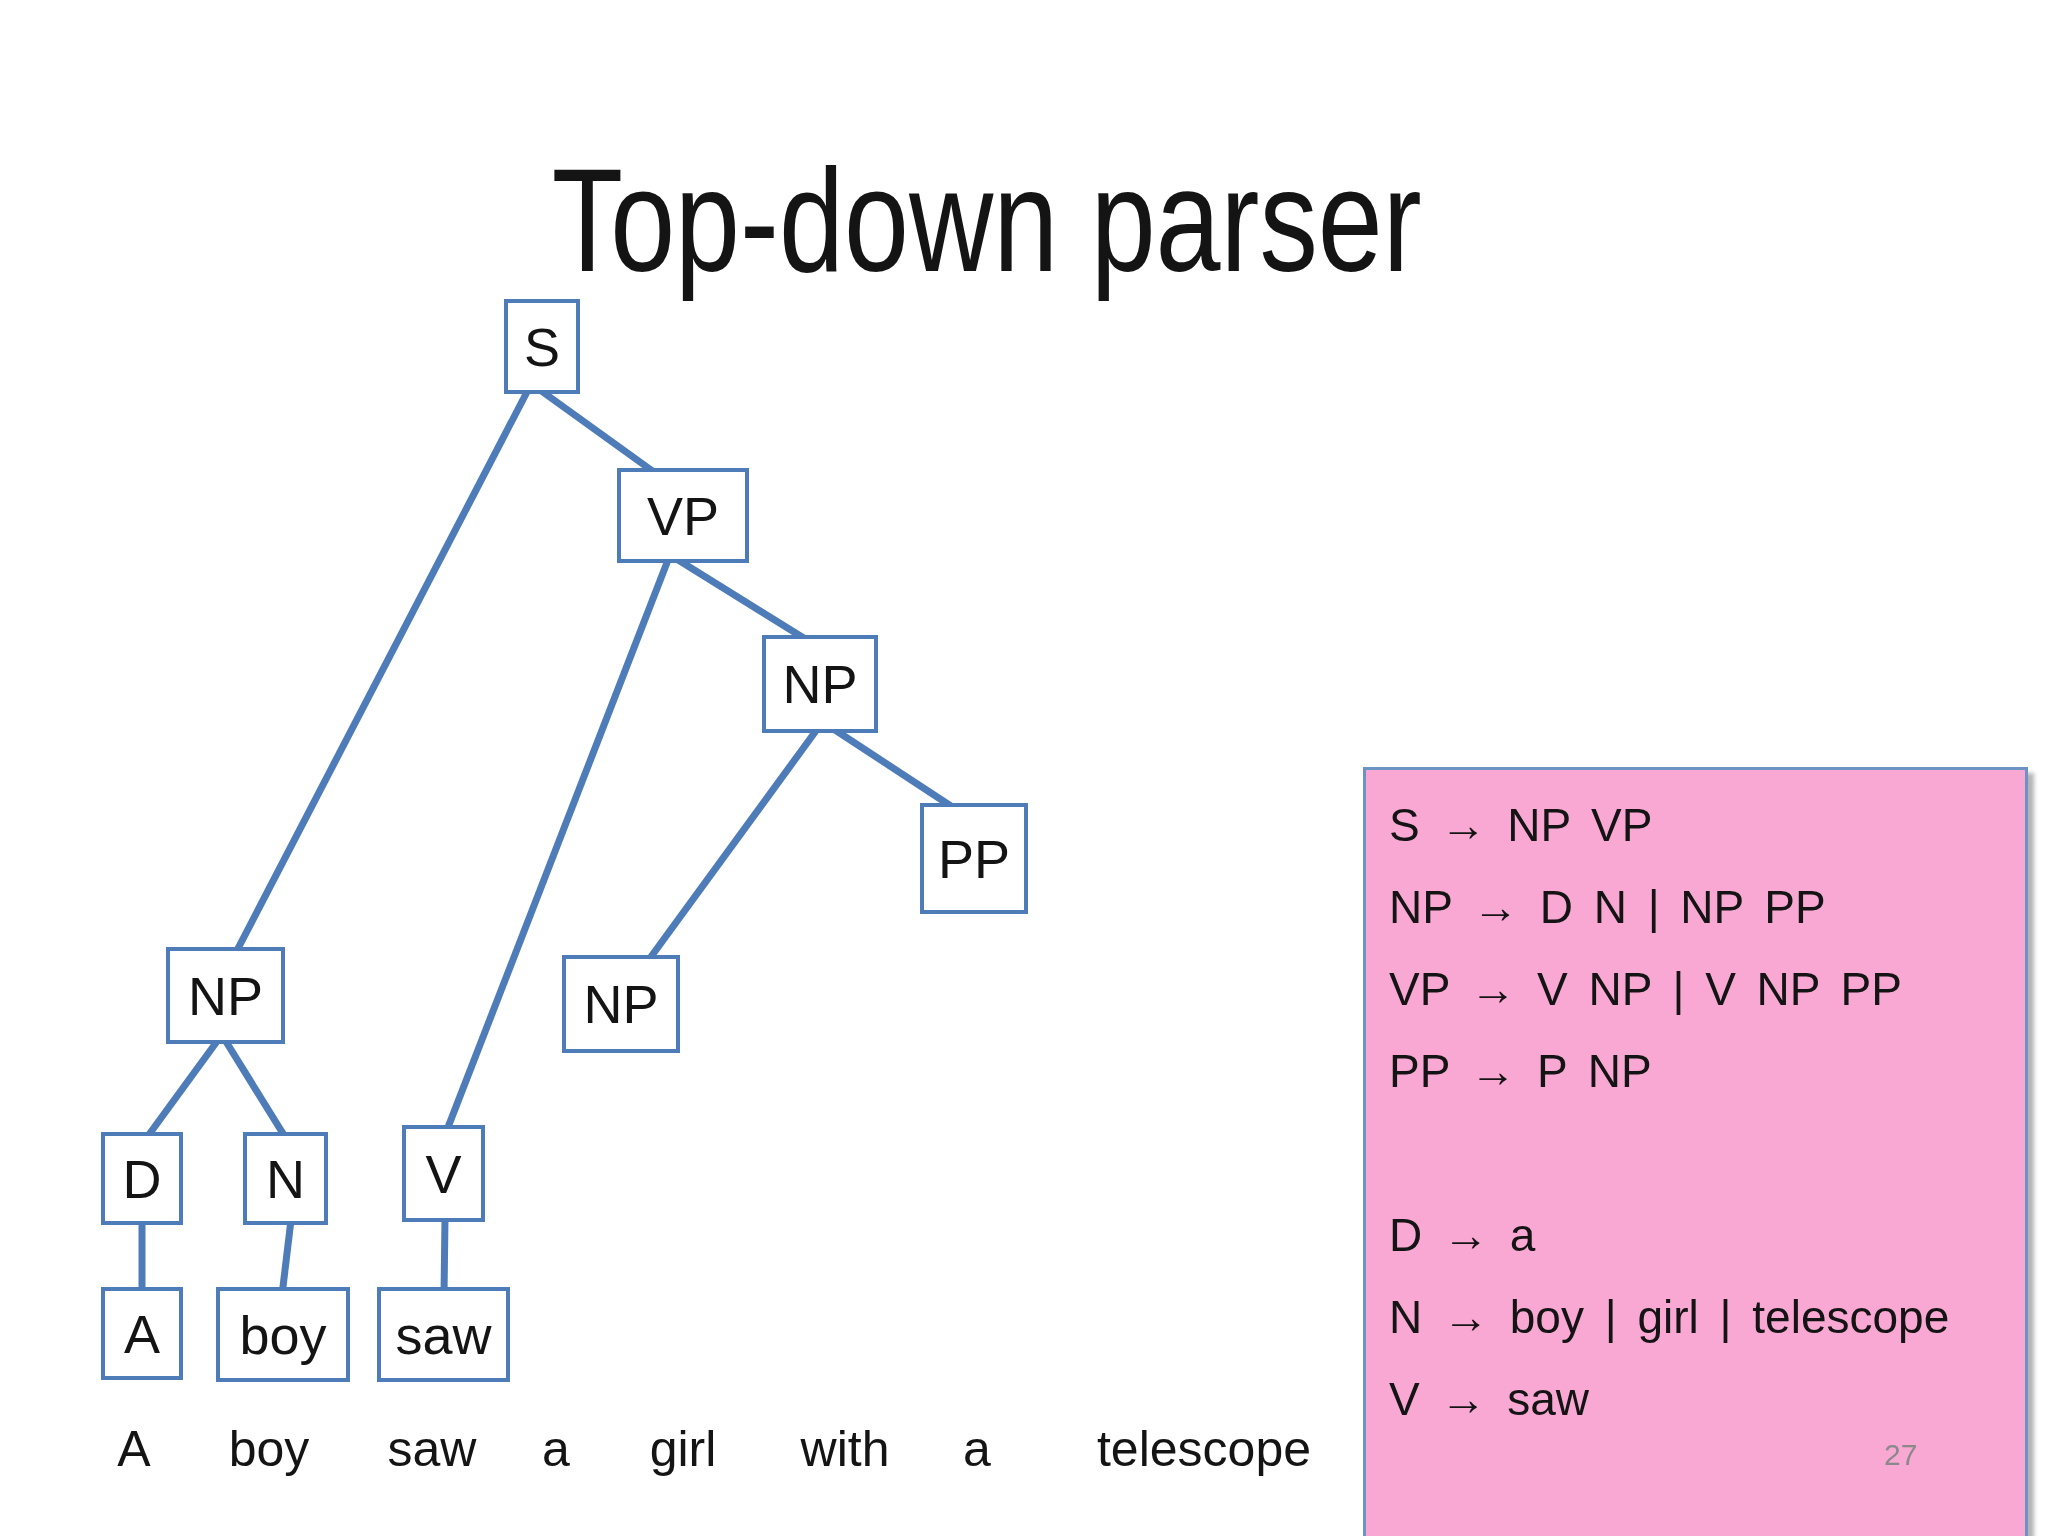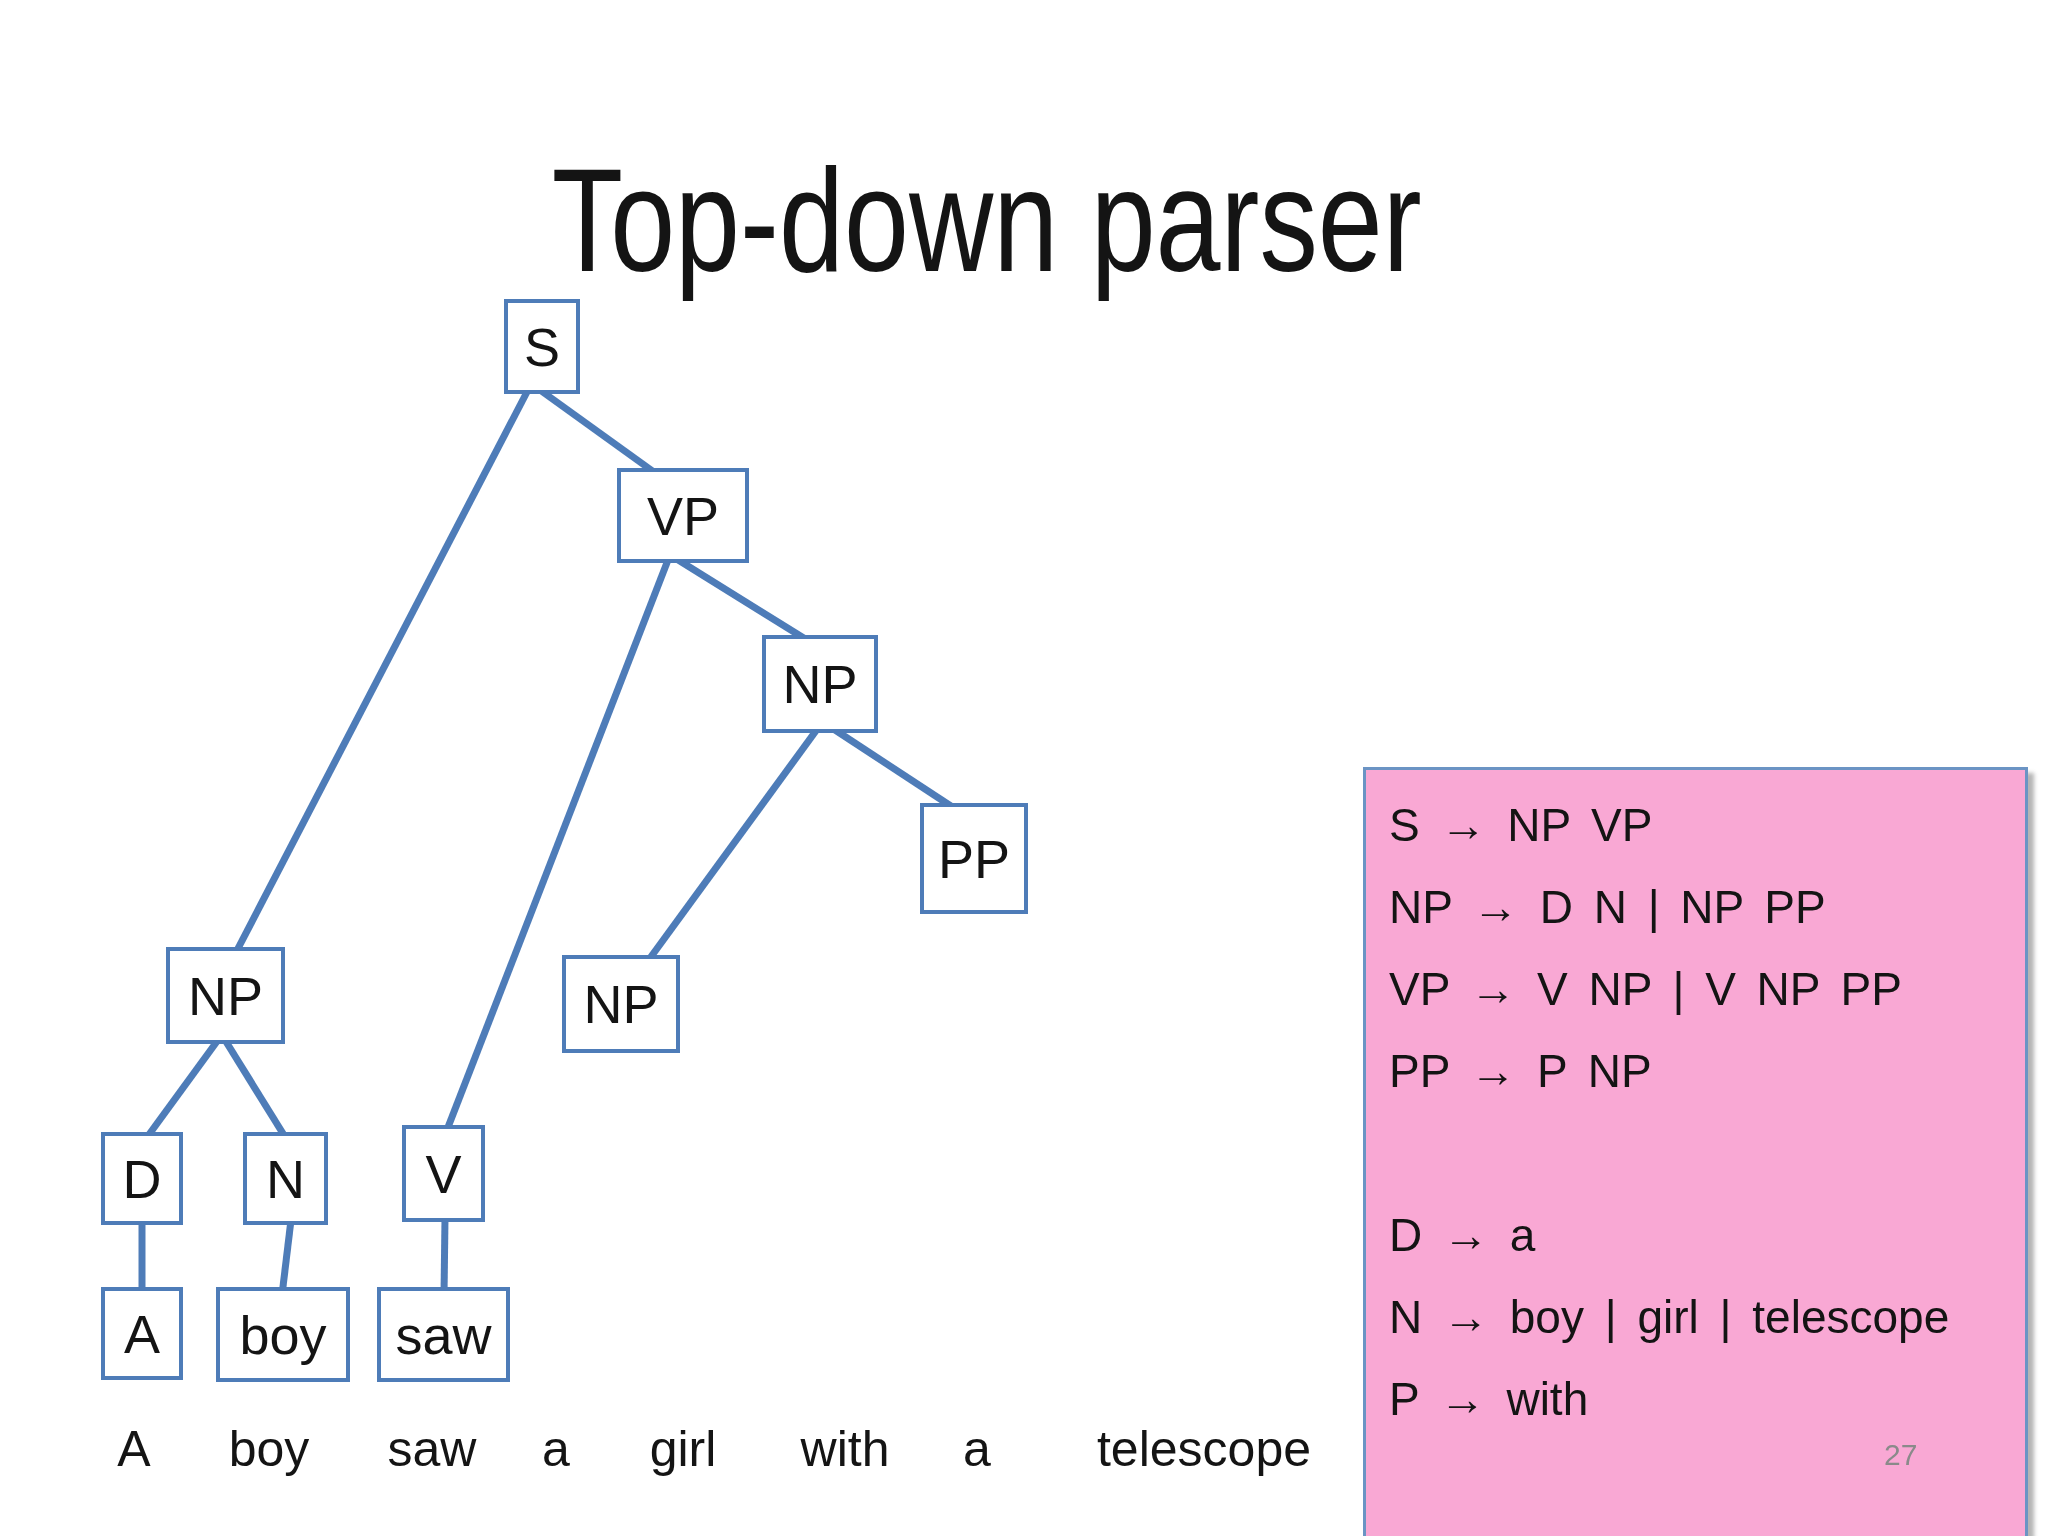--- a/index.html
+++ b/index.html
@@ -132,17 +132,17 @@
 
 <div id="grammar-box">
   <div id="grammar-rules">
     <div class="rule">S → NP VP</div>
     <div class="rule">NP → D N | NP PP</div>
     <div class="rule">VP → V NP | V NP PP</div>
     <div class="rule">PP → P NP</div>
     <div class="rule"></div>
     <div class="rule">D → a</div>
     <div class="rule">N → boy | girl | telescope</div>
-    <div class="rule">P → with</div>
+    <div class="rule">V → saw</div>
   </div>
 </div>
 
 <div id="page-number">27</div>
 
 </body></html>

